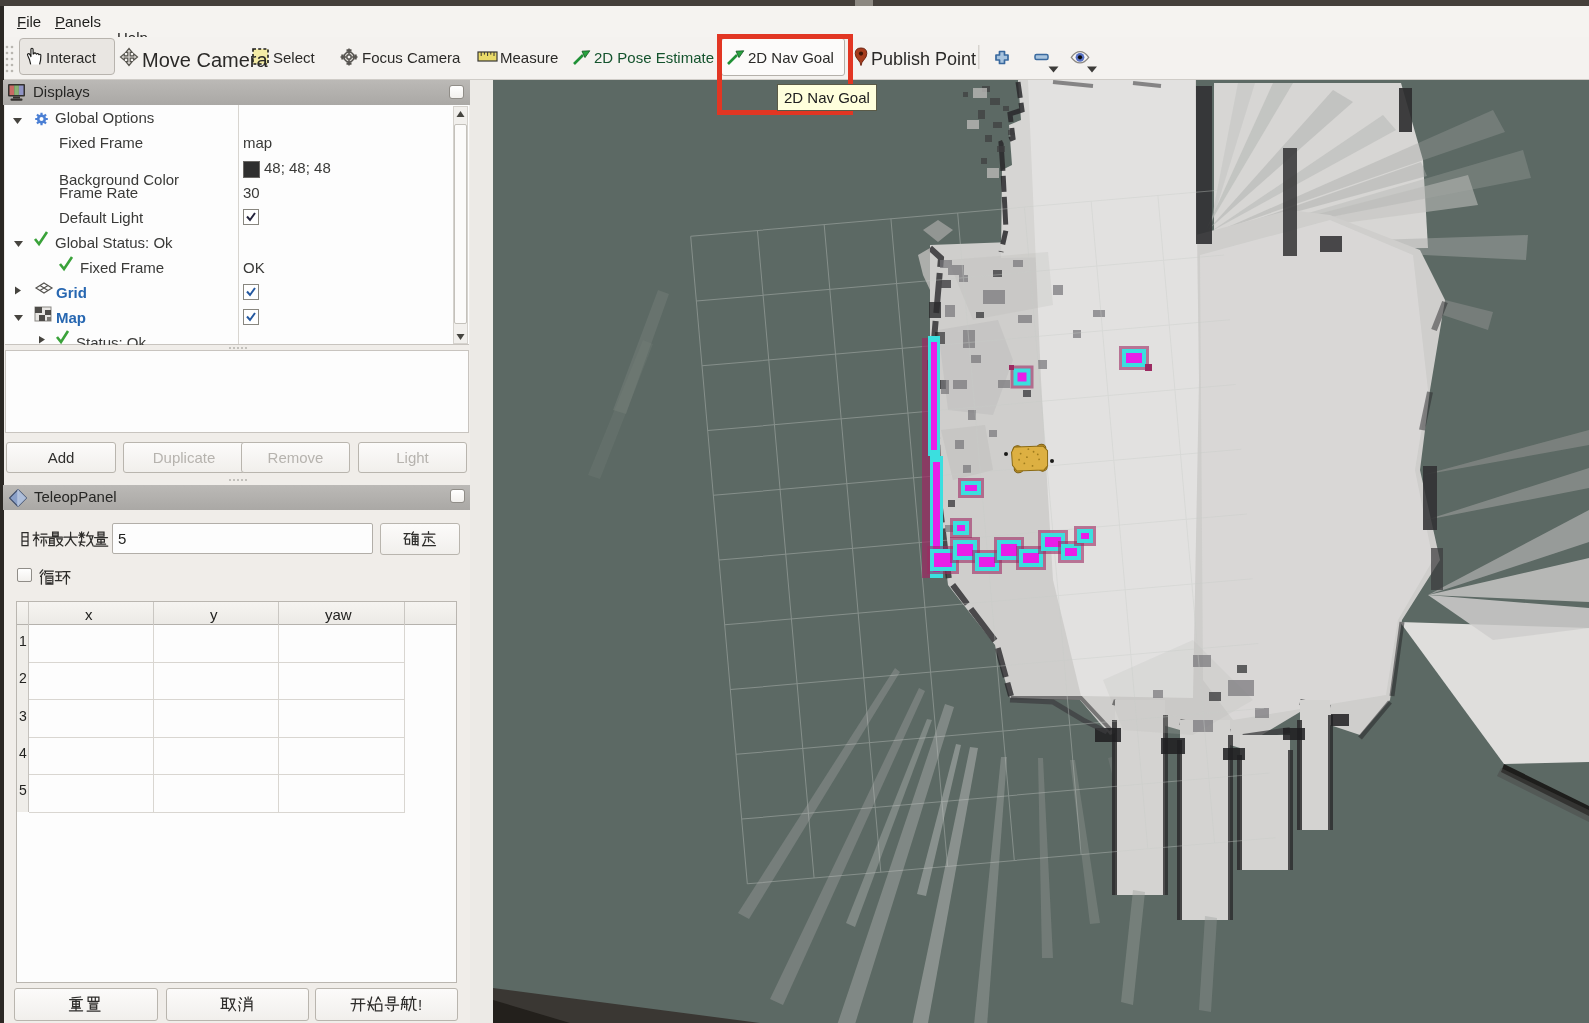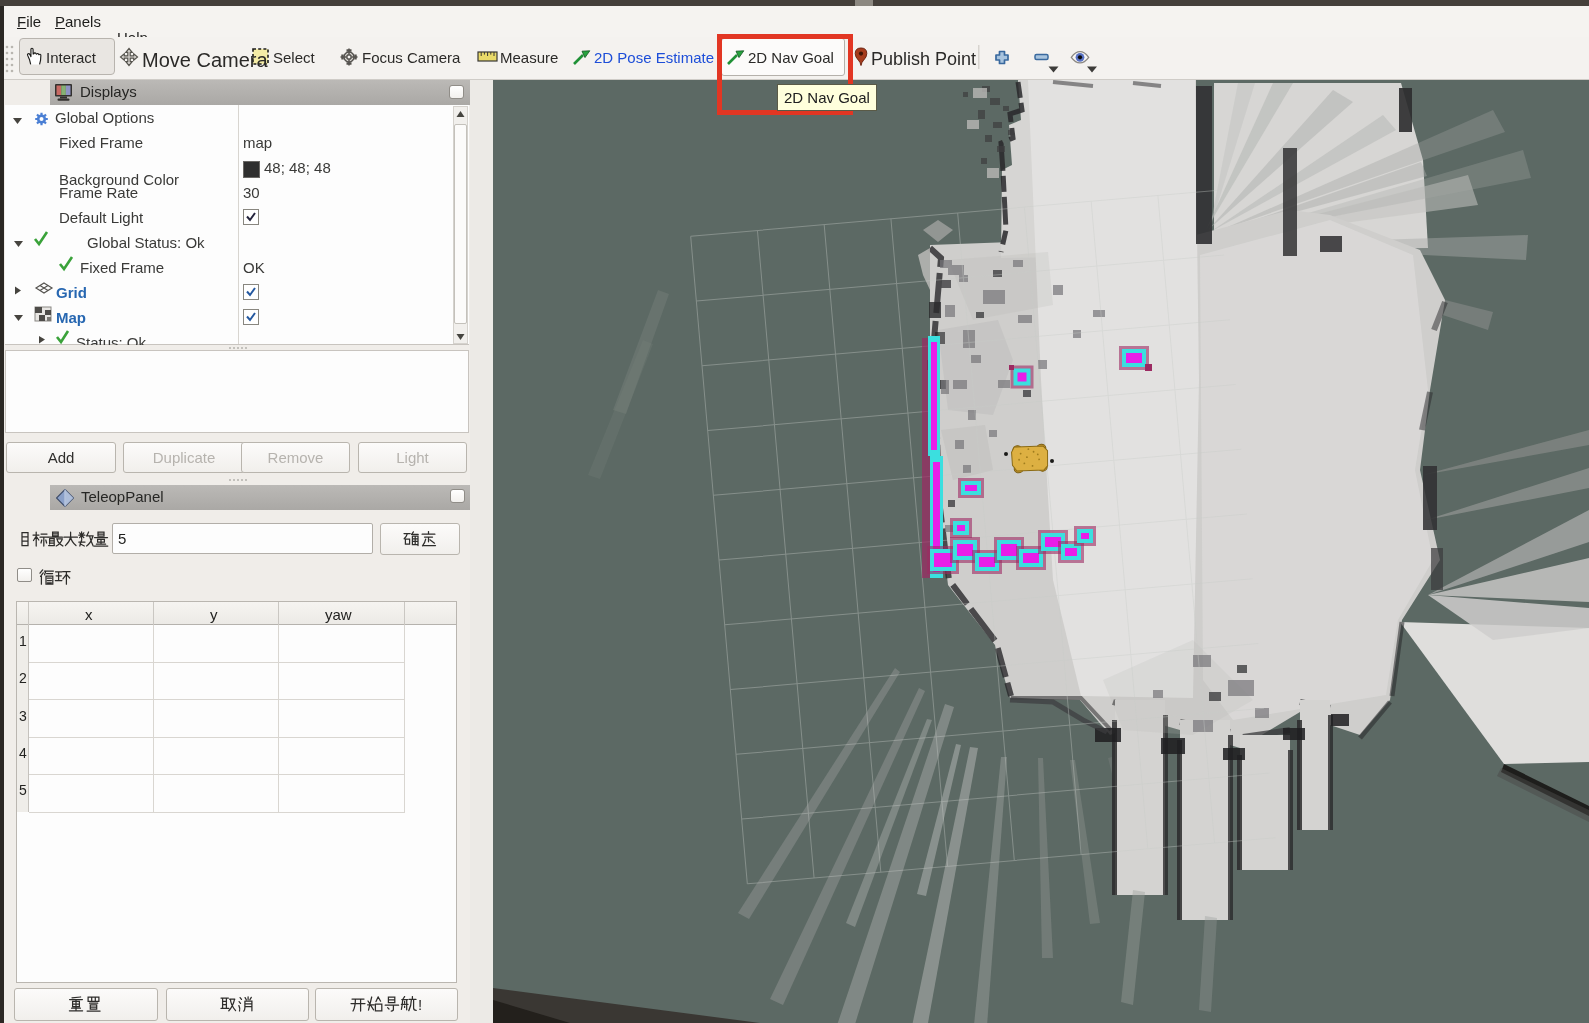--- a/index.html
+++ b/index.html
@@ -1,21 +1,21 @@
 <!DOCTYPE html>
 <html><head>
 <meta charset="utf-8">
 <style>
   * { margin:0; padding:0; box-sizing:border-box; }
   html,body { width:1589px; height:1023px; overflow:hidden; font-family:"Liberation Sans", sans-serif; }
   body { position:relative; background:#f0ede9; }
   .abs { position:absolute; }
   .btn { position:absolute; background:linear-gradient(#fcfbfa,#f1efec); border:1px solid #b9b5ae; border-radius:3px; text-align:center; color:#302f2d; font-size:15px; }
   .btn.dis { color:#b6b3ae; }
-  .hdr { position:absolute; left:3px; width:467px; height:25px; background:linear-gradient(#bbb9b6,#aaa8a5); color:#262624; font-size:15px;margin-left:47px; }
+  .hdr { position:absolute; left:3px; width:467px; height:25px; background:linear-gradient(#bbb9b6,#aaa8a5); color:#262624; font-size:15px; }
   .ckbox { position:absolute; width:15px; height:14px; background:linear-gradient(#ffffff,#f2f0ed); border:1px solid #908d88; border-radius:3px; }
   .treerow { position:absolute; left:5px; height:25px; font-size:15px; color:#3a3a38; }
 </style>
 </head>
 <body>
 
 <div class="abs" style="left:0;top:0;width:1589px;height:6px;background:#45403b;"></div>
 <div class="abs" style="left:855px;top:0;width:18px;height:6px;background:#8c8881;"></div>
 
 <div class="abs" style="left:0;top:6px;width:4px;height:1017px;background:#2b2824;"></div>
@@ -94,21 +94,21 @@
     <circle r="4.4" fill="#5872c4"></circle>
       <circle r="2.1" fill="#0a0a0a"></circle>
   </g>
   <path d="M1087 66.5 L1097 66.5 L1092 72.5 Z" fill="#3c3b39"></path>
 </svg>
 <span class="abs" style="left:46px;top:49px;font-size:15px;color:#2b2a28;">Interact</span>
 <span class="abs" style="left:142px;top:49px;font-size:20px;color:#2b2a28;">Move Camera</span>
 <span class="abs" style="left:273px;top:49px;font-size:15px;color:#2b2a28;">Select</span>
 <span class="abs" style="left:362px;top:49px;font-size:15px;color:#2b2a28;">Focus Camera</span>
 <span class="abs" style="left:500px;top:49px;font-size:15px;color:#2b2a28;">Measure</span>
-<span class="abs" style="left:594px;top:49px;font-size:15px;color:#1d4ed8;">2D Pose Estimate</span>
+<span class="abs" style="left:594px;top:49px;font-size:15px;color:#14532d;">2D Pose Estimate</span>
 <span class="abs" style="left:748px;top:49px;font-size:15px;color:#2b2a28;">2D Nav Goal</span>
 <span class="abs" style="left:871px;top:49px;font-size:18px;color:#2b2a28;">Publish Point</span>
 
 <div class="hdr" style="top:80px;">
   <svg class="abs" style="left:4px;top:3px;" width="20" height="19">
       <rect x="1" y="1" width="17" height="12.5" rx="1" fill="#33312e"></rect>
       <rect x="2.5" y="2.5" width="4.7" height="9.5" fill="#c86a64"></rect>
       <rect x="7.2" y="2.5" width="4.7" height="9.5" fill="#87b173"></rect>
       <rect x="11.9" y="2.5" width="4.6" height="9.5" fill="#8f93c4"></rect>
       <rect x="6" y="13.5" width="7" height="2" fill="#33312e"></rect>
@@ -155,21 +155,21 @@
       <rect x="10" y="3" width="6" height="5" fill="#4e4c49"></rect>
       <rect x="4" y="8" width="6" height="6" fill="#4e4c49"></rect>
       <rect x="12" y="10" width="4" height="4" fill="#7a7874"></rect>
   </g>
 </svg>
 <div class="treerow" style="left:55px;top:109px;">Global Options</div>
 <div class="treerow" style="left:59px;top:134px;">Fixed Frame</div>
 <div class="treerow" style="left:59px;top:171px;">Background Color</div>
 <div class="treerow" style="left:59px;top:184px;">Frame Rate</div>
 <div class="treerow" style="left:59px;top:209px;">Default Light</div>
-<div class="treerow" style="left:55px;top:234px;margin-left:32px;">Global Status: Ok</div>
+<div class="treerow" style="left:55px;top:234px;">Global Status: Ok</div>
 <div class="treerow" style="left:80px;top:259px;">Fixed Frame</div>
 <div class="treerow" style="left:56px;top:284px;font-weight:bold;color:#2767b1;">Grid</div>
 <div class="treerow" style="left:56px;top:309px;font-weight:bold;color:#2767b1;">Map</div>
 <div class="abs" style="left:76px;top:334px;width:130px;height:11px;overflow:hidden;"><span style="font-size:15px;color:#3a3a38;">Status: Ok</span></div>
 
 <div class="treerow" style="left:243px;top:134px;">map</div>
 <div class="abs" style="left:243px;top:161px;width:17px;height:17px;background:#2f2f2f;border:1px solid #6a6865;"></div>
 <div class="treerow" style="left:264px;top:159px;">48; 48; 48</div>
 <div class="treerow" style="left:243px;top:184px;">30</div>
 <div class="treerow" style="left:243px;top:259px;">OK</div>

